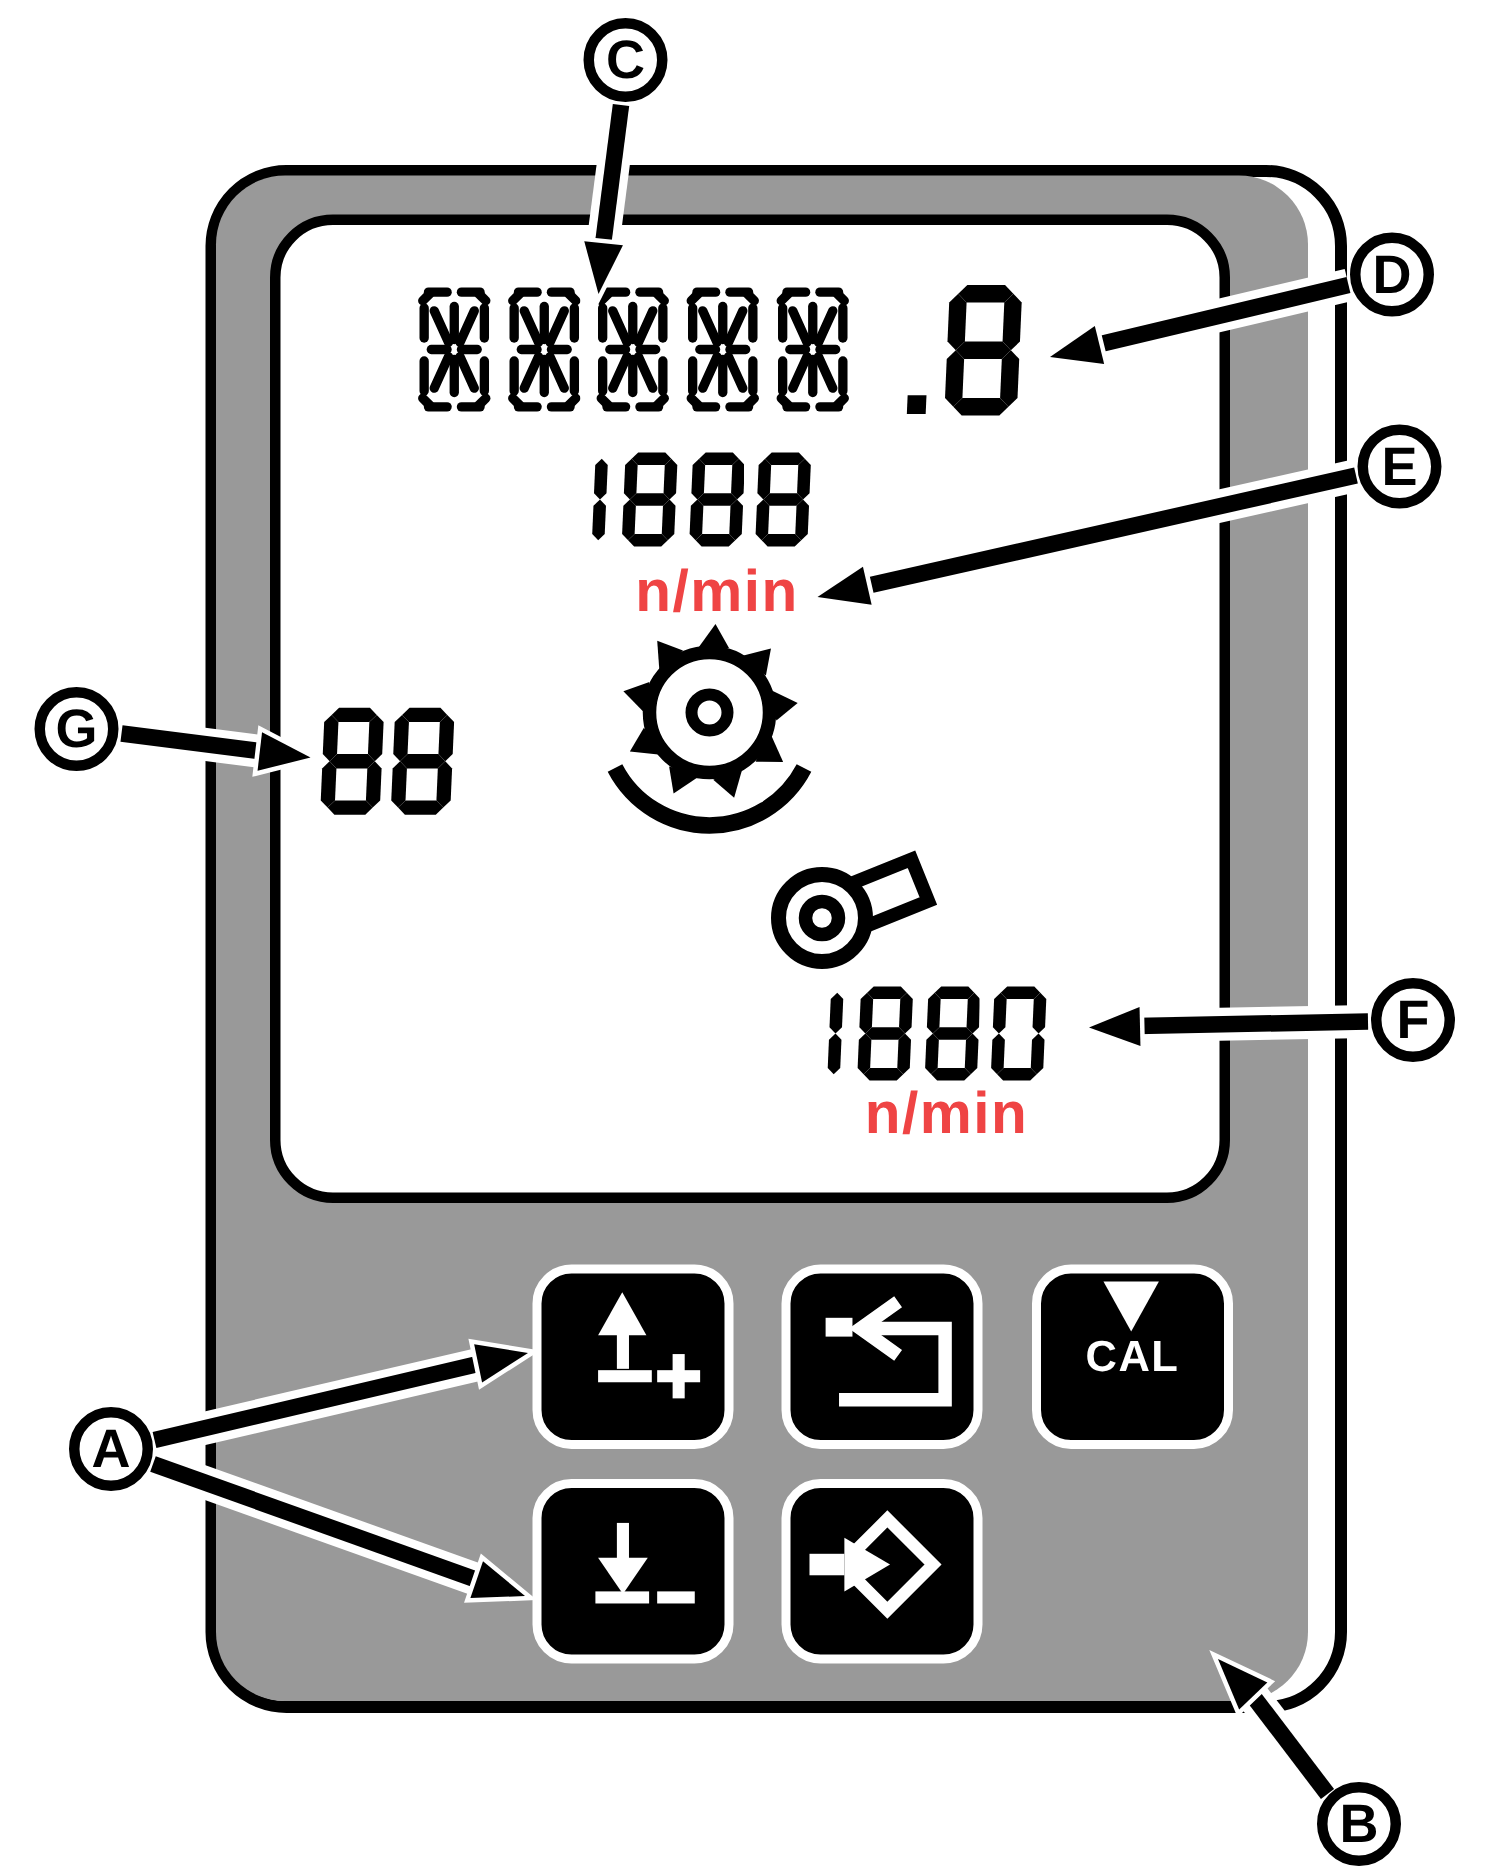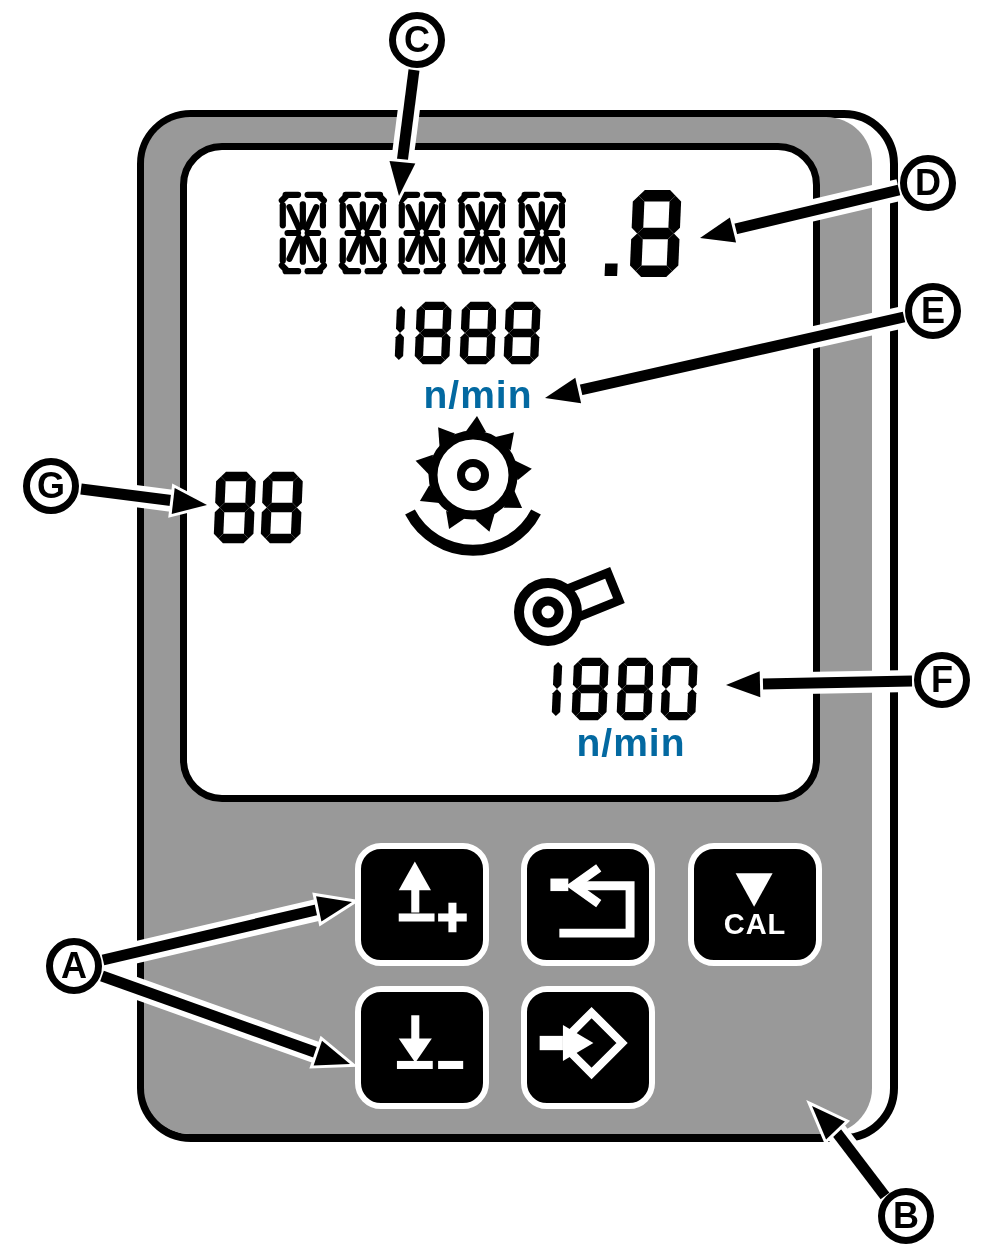--- a/index.html
+++ b/index.html
@@ -6,26 +6,26 @@
   .stage{position:relative;width:1000px;height:1250px;background:#fff;overflow:hidden;
          font-family:"Liberation Sans", sans-serif;}
   
   .device-outline{position:absolute;left:137px;top:110px;width:761px;height:1032px;
     border:8px solid #000;border-radius:54px;background:#fff;box-sizing:border-box;z-index:1;}
   .device-body{position:absolute;left:144px;top:117px;width:728px;height:1017px;
     border-radius:46px;z-index:2;}
   .screen{position:absolute;left:180px;top:143px;width:640px;height:659px;
     border:7px solid #000;border-radius:42px;background:#fff;box-sizing:border-box;z-index:3;}
   .seg-row{position:absolute;display:flex;align-items:flex-end;z-index:4;}
-  .unit-label{position:absolute;z-index:4;font-size:39px;font-weight:600;color:#0369a1;
+  .unit-label{position:absolute;z-index:4;font-size:39px;font-weight:600;color:#ef4444;
     text-align:center;letter-spacing:1px;}
   
   .key{position:absolute;width:134px;height:123px;background:#000;border:6px solid #fff;
     border-radius:26px;box-sizing:border-box;z-index:4;display:flex;flex-direction:column;
-    align-items:center;justify-content:center;}
+    align-items:center;}
   .key svg{display:block;}
   .key-label{color:#fff;font-weight:bold;}
   .cal-label{font-size:29px;margin-top:-4px;letter-spacing:1px;}
   .auto-label{font-size:31px;letter-spacing:0.5px;}
   
   .callout{position:absolute;width:56px;height:56px;border:7px solid #000;border-radius:50%;
     background:#fff;box-sizing:border-box;z-index:7;display:flex;align-items:center;justify-content:center;
     font-size:36px;font-weight:bold;color:#000;}
   .overlay{position:absolute;left:0;top:0;z-index:6;pointer-events:none;}
   .overlay .halo{stroke:#fff;stroke-width:22;fill:none;}

